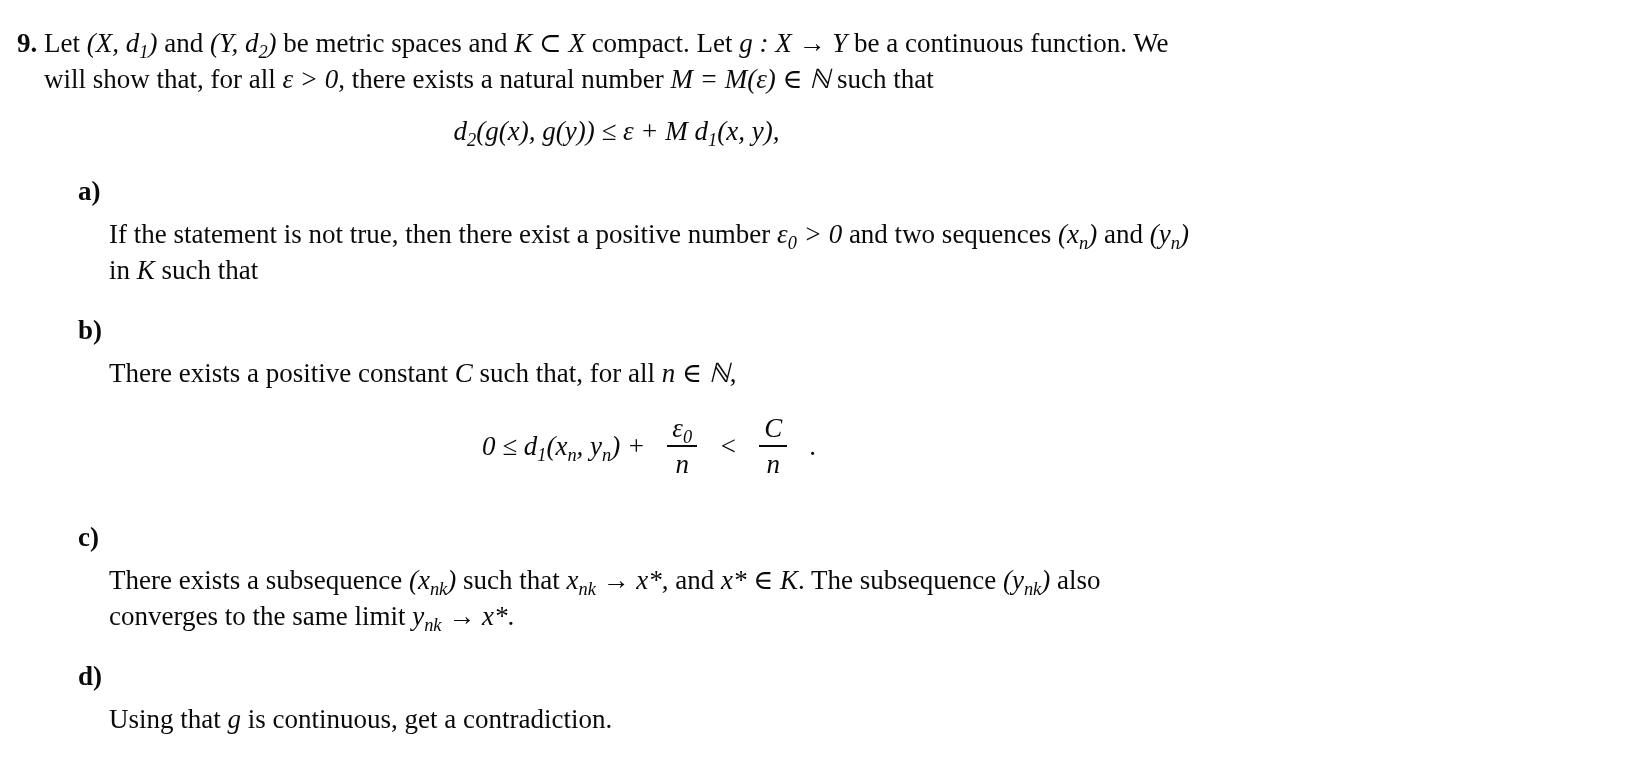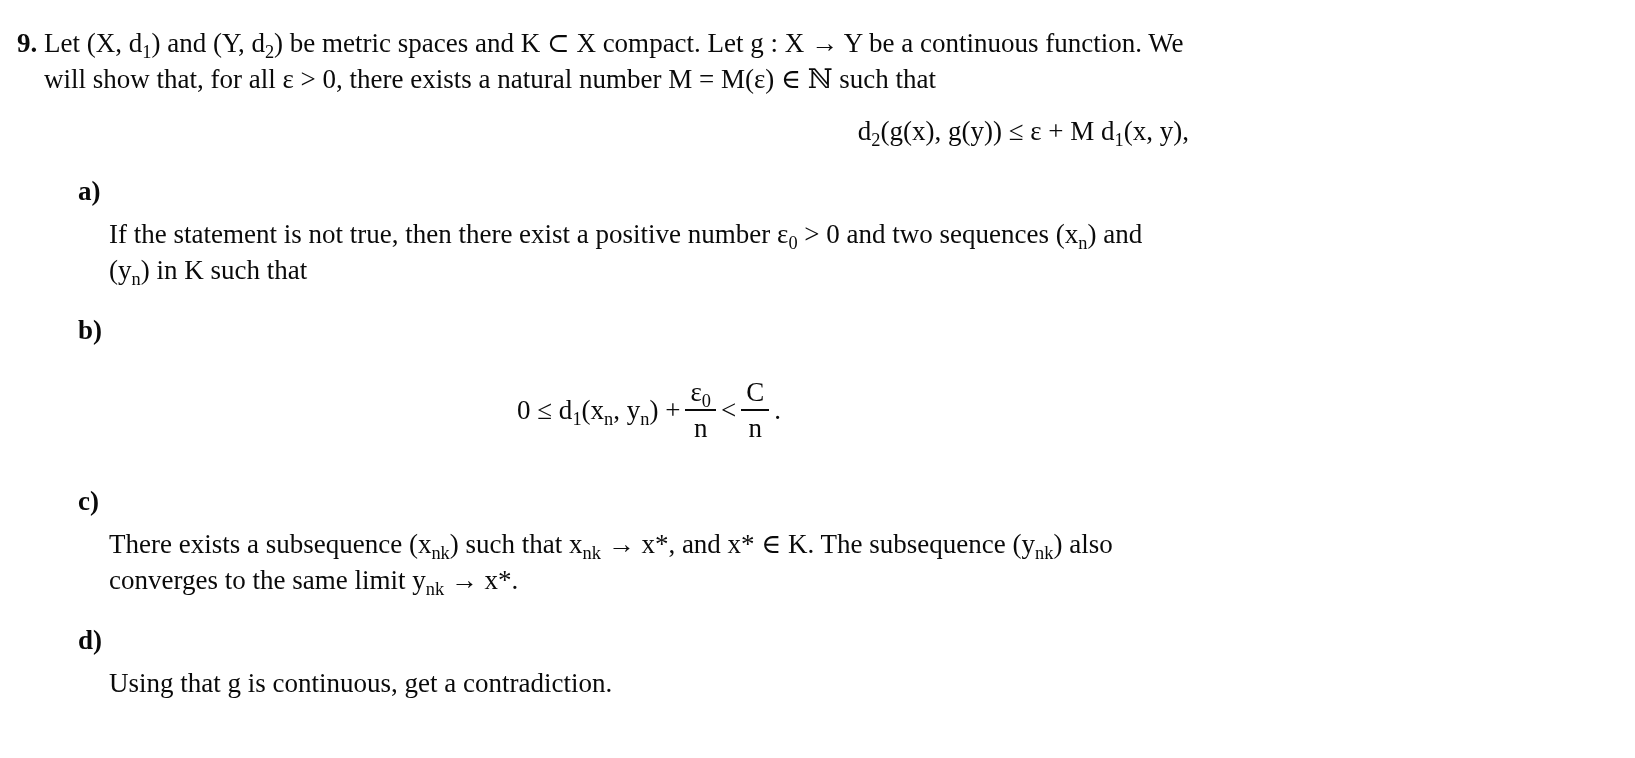--- a/index.html
+++ b/index.html
@@ -7,30 +7,30 @@
     width:1635px;height:758px;overflow:hidden;
     background:#ffffff;color:#0a0a0a;
     font-family:"Liberation Serif","DejaVu Serif",serif;
     font-size:27px;line-height:36px;
   }
   .content{padding:25px 0 0 17px;width:1172px;}
   p{margin:0;}
   .problem{display:flex;}
   .pnum{flex:0 0 27px;font-weight:700;}
   .pbody{flex:1;min-width:0;}
-  .eq{text-align:right;margin:16px 0 14px;}
+  .eq{text-align:center;margin:16px 0 14px;}
   .subitem{display:flex;margin-top:24px;padding-left:34px;}
   .slabel{flex:0 0 31px;font-weight:700;}
   .stext{flex:1;min-width:0;margin-top:43px;}
   .after-eq{margin-top:18px;}
-  .eq-frac{display:flex;justify-content:center;align-items:center;gap:5px;margin:22px 0 16px;}
+  .eq-frac{display:flex;justify-content:center;align-items:center;gap:22px;margin:22px 0 16px;}
   .frac{display:inline-flex;flex-direction:column;align-items:center;line-height:1.12;}
   .frac-num{padding:0 5px 2px;border-bottom:2px solid #0a0a0a;}
   .frac-den{padding-top:2px;}
-  .m{}
+  .m{font-style:italic;}
   sub{font-size:68%;line-height:0;}
 </style>
 </head>
 <body>
 
 <div class="content">
   <div class="problem">
     <div class="pnum">9.</div>
     <div class="pbody">
 
@@ -42,20 +42,21 @@
       <div class="subitem">
         <div class="slabel">a)</div>
         <div class="stext">
           <p>If the statement is not true, then there exist a positive number <span class="m">ε<sub>0</sub> &gt; 0</span> and two sequences <span class="m">(x<sub>n</sub>)</span> and <span class="m">(y<sub>n</sub>)</span> in <span class="m">K</span> such that</p>
         </div>
       </div>
 
       <div class="subitem">
         <div class="slabel">b)</div>
         <div class="stext">
+          <p>There exists a positive constant <span class="m">C</span> such that, for all <span class="m">n ∈ ℕ</span>,</p>
           <div class="eq-frac">
             <span><span class="m">0 ≤ d<sub>1</sub>(x<sub>n</sub>, y<sub>n</sub>) +</span></span>
             <span class="frac">
               <span class="frac-num"><span class="m">ε<sub>0</sub></span></span>
               <span class="frac-den"><span class="m">n</span></span>
             </span>
             <span><span class="m">&lt;</span></span>
             <span class="frac">
               <span class="frac-num"><span class="m">C</span></span>
               <span class="frac-den"><span class="m">n</span></span>

